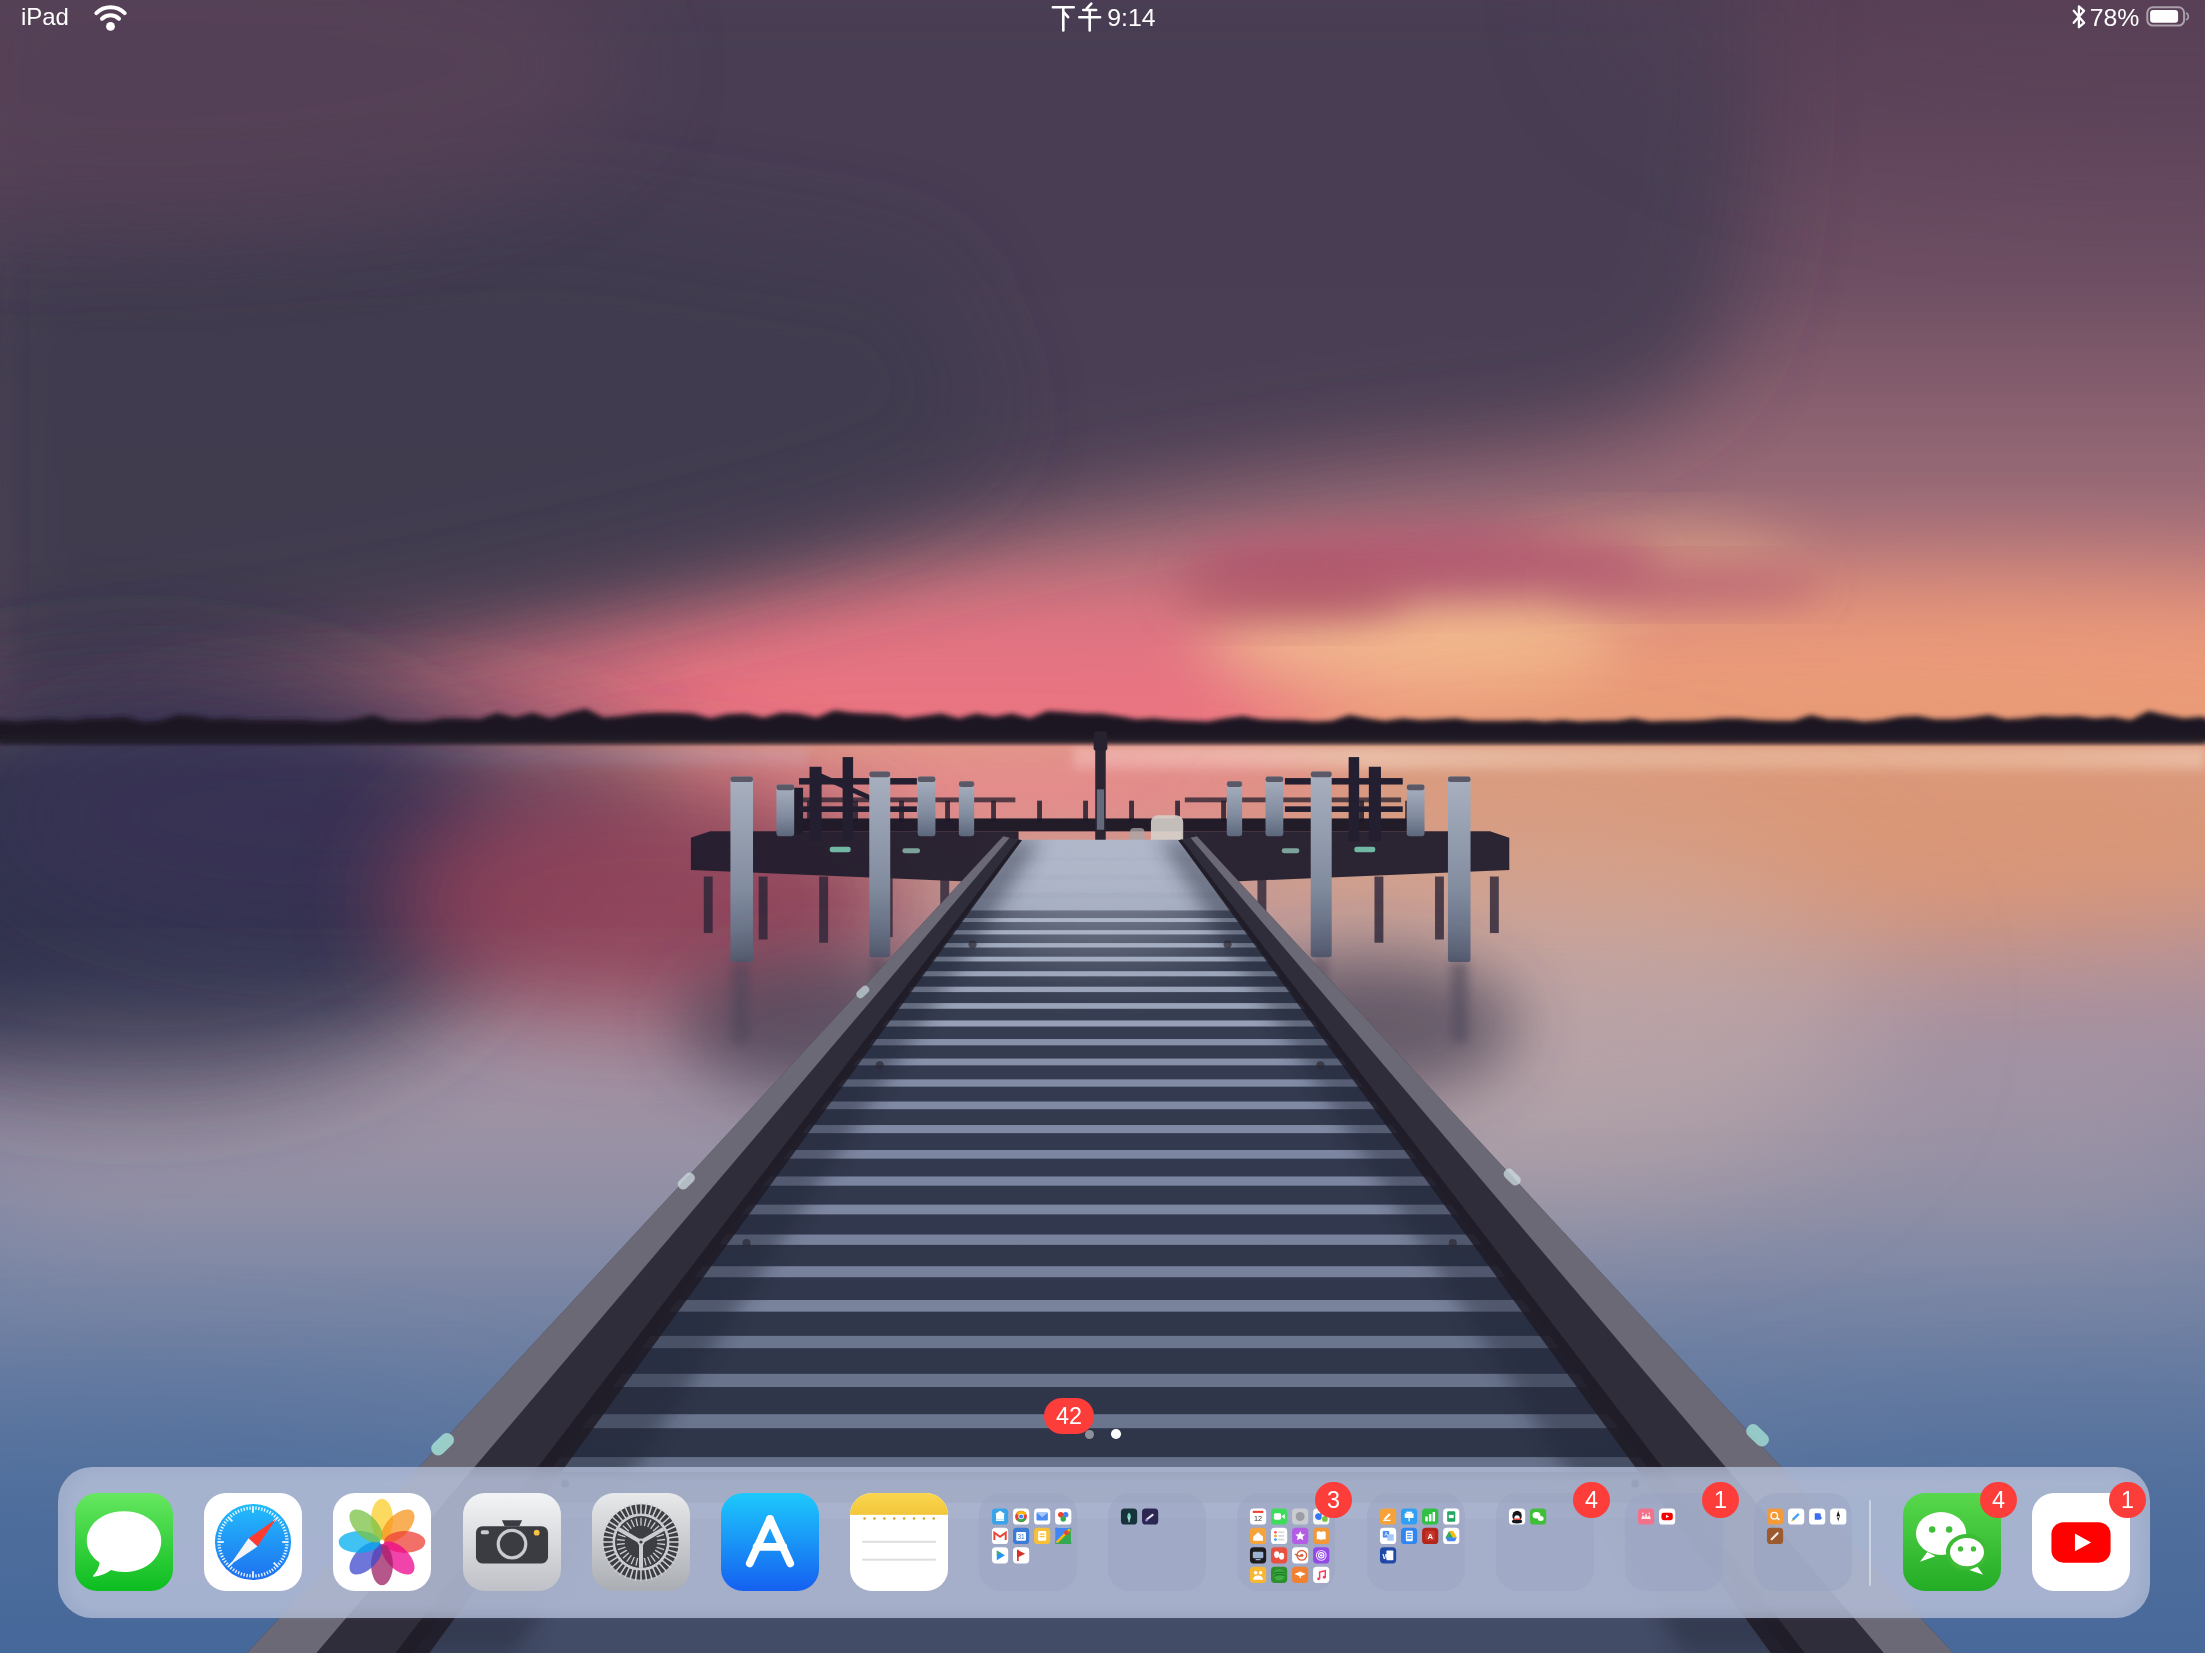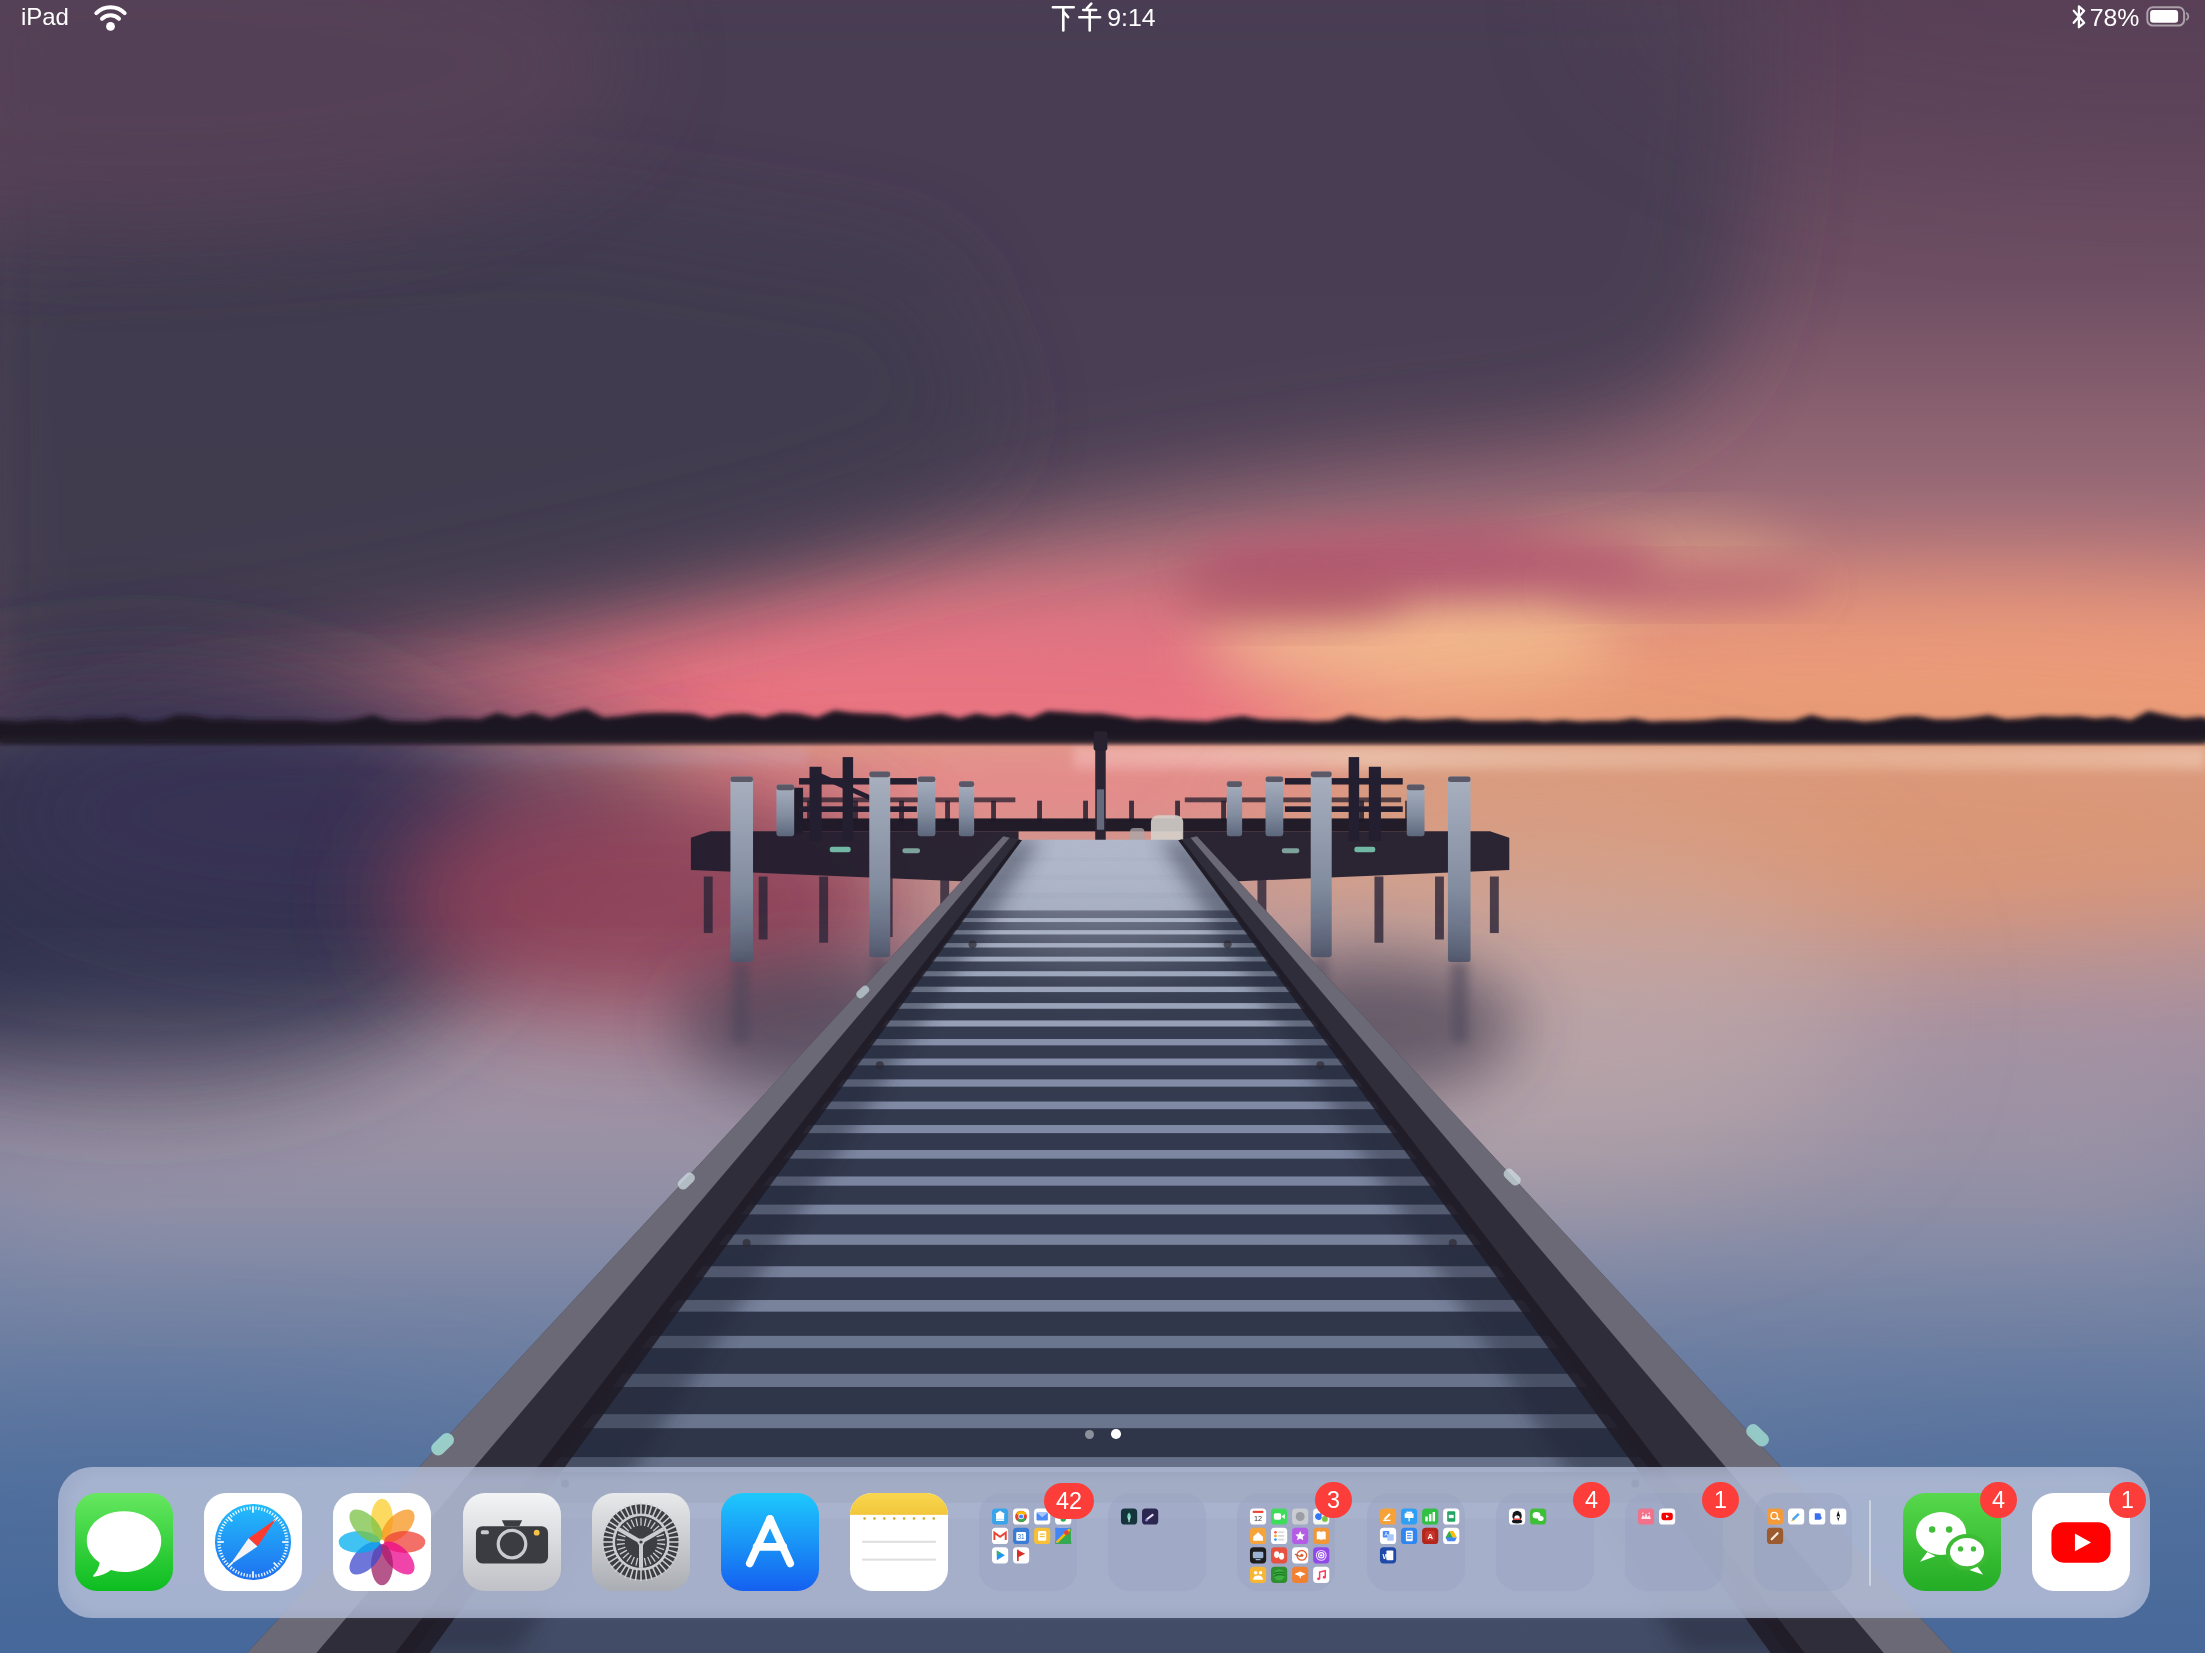--- a/index.html
+++ b/index.html
@@ -771,21 +771,21 @@
     <ellipse cx="79" cy="73" rx="23.5" ry="20" fill="#fff" stroke="#3dbb35" stroke-width="5"></ellipse>
     <polygon points="92,91 99,101 82,95" fill="#fff"></polygon>
     <circle cx="71" cy="69" r="3.3" fill="#40bd39"></circle>
     <circle cx="87" cy="69" r="3.3" fill="#40bd39"></circle>
   </svg>
 <svg style="position:absolute;left:2032px;top:1493px" width="98" height="98" viewBox="0 0 121 121">
     <rect x="0" y="0" width="121" height="121" rx="27" fill="#fff"></rect>
     <rect x="24" y="36" width="73" height="50" rx="15" fill="#fe0100"></rect>
     <polygon points="53,50 73,61 53,72" fill="#fff"></polygon>
   </svg>
-<div style="position:absolute;left:1044px;top:1483px;width:50px;height:36px;background:#fc3d39;border-radius:18px;color:#fff;font-size:23.4px;line-height:36px;text-align:center;font-family:'Liberation Sans',sans-serif">42</div>
+<div style="position:absolute;left:1044px;top:1398px;width:50px;height:36px;background:#fc3d39;border-radius:18px;color:#fff;font-size:23.4px;line-height:36px;text-align:center;font-family:'Liberation Sans',sans-serif">42</div>
 <div style="position:absolute;left:1315px;top:1482px;width:37px;height:36px;background:#fc3d39;border-radius:18px;color:#fff;font-size:23.4px;line-height:36px;text-align:center;font-family:'Liberation Sans',sans-serif">3</div>
 <div style="position:absolute;left:1573px;top:1482px;width:37px;height:36px;background:#fc3d39;border-radius:18px;color:#fff;font-size:23.4px;line-height:36px;text-align:center;font-family:'Liberation Sans',sans-serif">4</div>
 <div style="position:absolute;left:1702px;top:1482px;width:37px;height:36px;background:#fc3d39;border-radius:18px;color:#fff;font-size:23.4px;line-height:36px;text-align:center;font-family:'Liberation Sans',sans-serif">1</div>
 <div style="position:absolute;left:1980px;top:1482px;width:37px;height:36px;background:#fc3d39;border-radius:18px;color:#fff;font-size:23.4px;line-height:36px;text-align:center;font-family:'Liberation Sans',sans-serif">4</div>
 <div style="position:absolute;left:2109px;top:1482px;width:37px;height:36px;background:#fc3d39;border-radius:18px;color:#fff;font-size:23.4px;line-height:36px;text-align:center;font-family:'Liberation Sans',sans-serif">1</div>
 <svg style="position:absolute;left:0;top:0" width="2205" height="48" viewBox="0 0 2732 60">
 <g fill="#fff">
 <text x="14" y="31" font-size="30" font-family="Liberation Sans">iPad</text>
 <g stroke="#fff" stroke-width="5" fill="none" stroke-linecap="round">
 <path d="M 108.3 16.3 A 25 25 0 0 1 143.7 16.3"></path>

